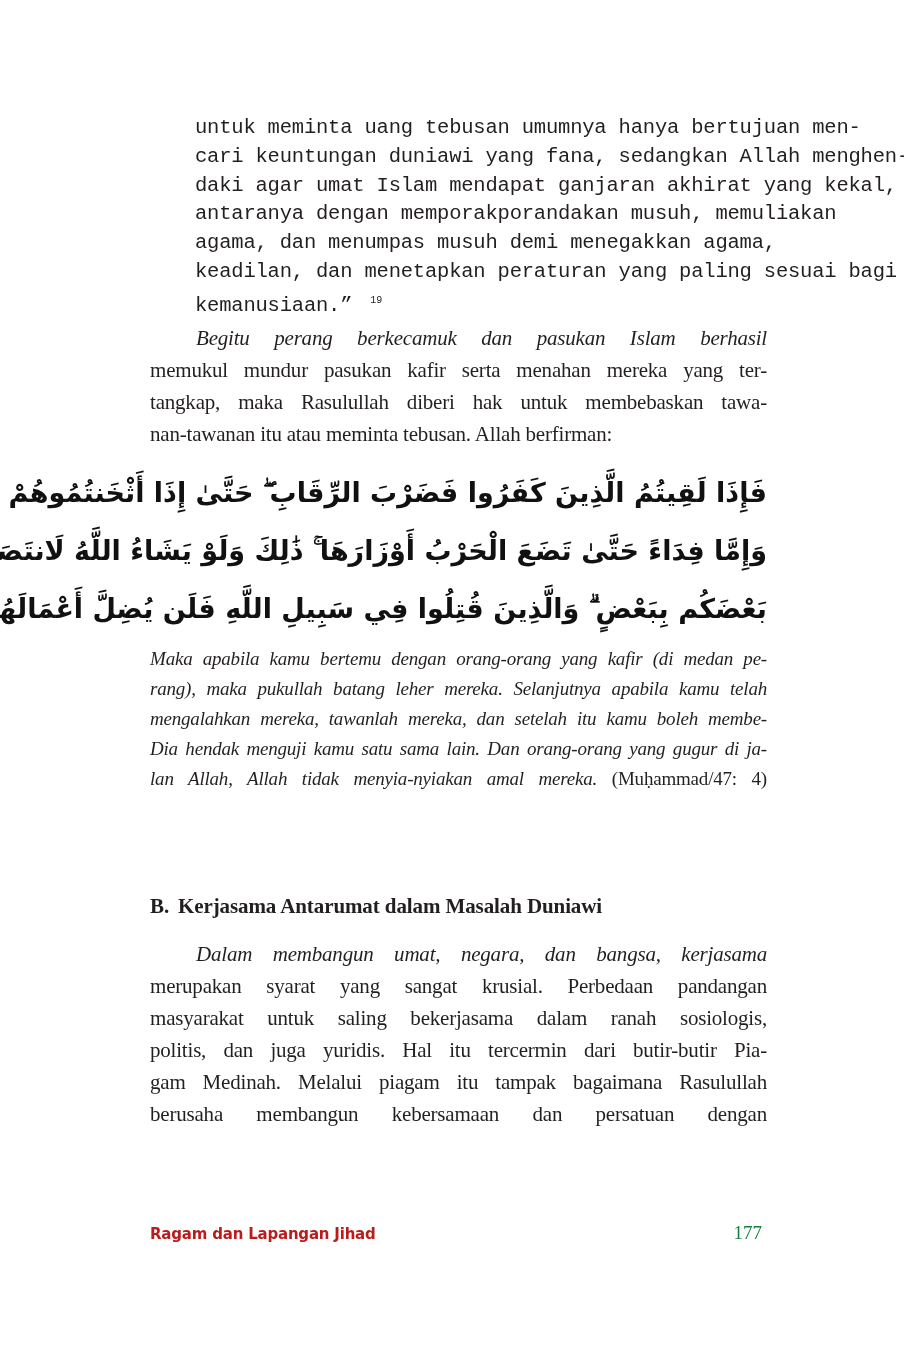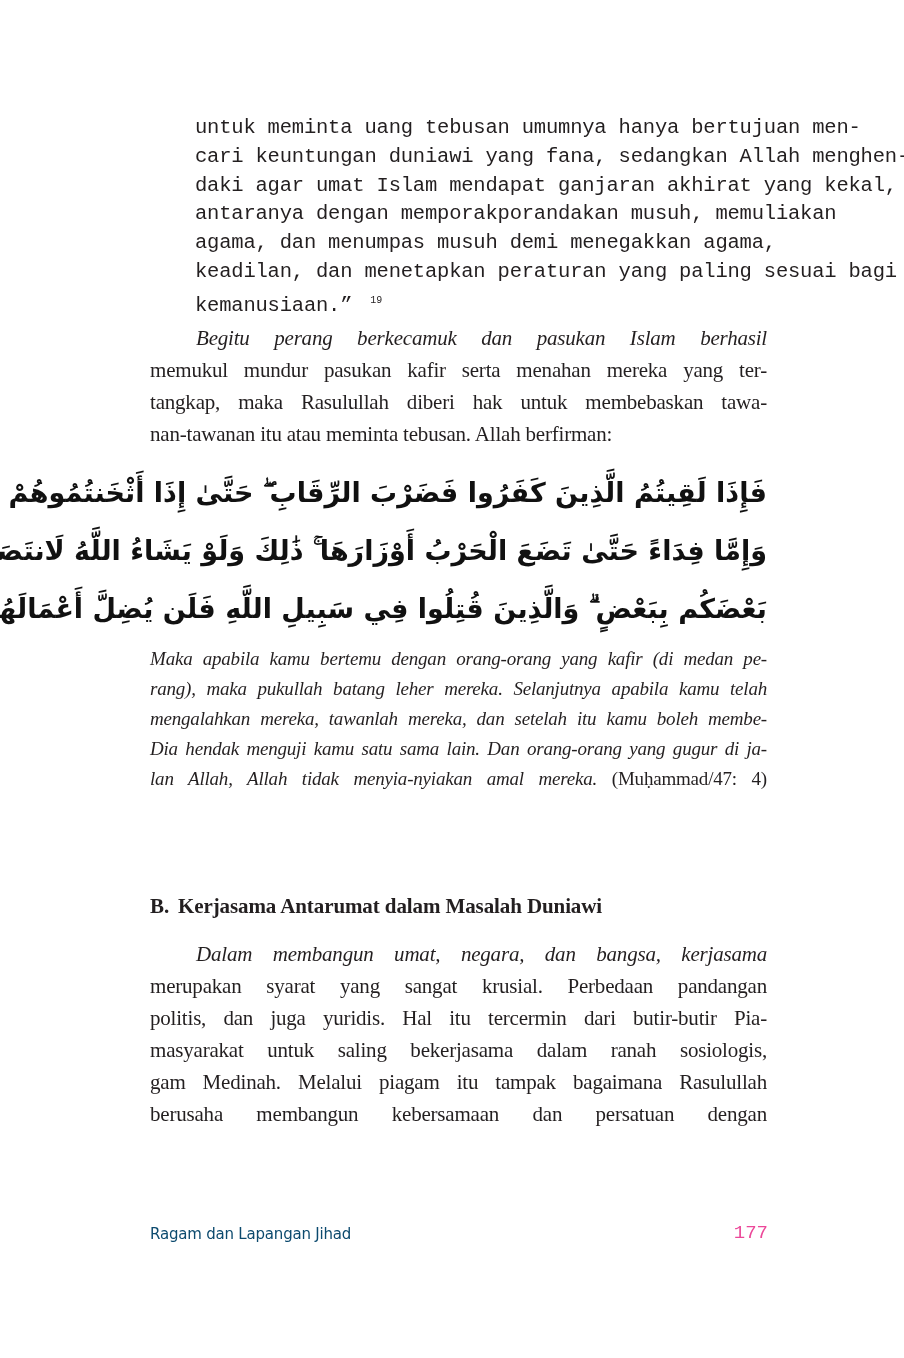--- a/index.html
+++ b/index.html
@@ -116,30 +116,31 @@
       line-height: 32.1px;
       font-size: 21px;
     }
     
     #footer-title {
       position: absolute;
       left: 150px;
       top: 1225px;
       font-family: "DejaVu Sans", sans-serif;
       font-size: 15px;
-      color: #0c4a6e;
+      color: #b91c1c;
       letter-spacing: -0.2px;
+      font-weight: bold;
     }
     #page-number {
       position: absolute;
-      right: 136px;
+      right: 142px;
       top: 1222px;
-      font-family: Liberation Mono, monospace;
+      font-family: Liberation Serif, serif;
       font-size: 19px;
-      color: #ec4899;
+      color: #15803d;
     }
   </style>
 </head>
 <body>
 
 <div class="page">
 
   <div id="quote-block" class="text-block">
     <span class="line">untuk meminta uang tebusan umumnya hanya bertujuan men-</span>
     <span class="line">cari keuntungan duniawi yang fana, sedangkan Allah menghen-</span>
@@ -171,22 +172,22 @@
     <span class="line"><span>lan Allah, Allah tidak menyia-nyiakan amal mereka.</span> <span class="citation">(Muḥammad/47: 4)</span></span>
   </div>
 
   <div id="section-heading">
     <span class="letter">B.</span><span>Kerjasama Antarumat dalam Masalah Duniawi</span>
   </div>
 
   <div id="para-2" class="text-block">
     <span class="line indent">Dalam membangun umat, negara, dan bangsa, kerjasama</span>
     <span class="line">merupakan syarat yang sangat krusial. Perbedaan pandangan</span>
+    <span class="line">masyarakat untuk saling bekerjasama dalam ranah sosiologis,</span>
     <span class="line">politis, dan juga yuridis. Hal itu tercermin dari butir-butir Pia-</span>
-    <span class="line">masyarakat untuk saling bekerjasama dalam ranah sosiologis,</span>
     <span class="line">gam Medinah. Melalui piagam itu tampak bagaimana Rasulullah</span>
     <span class="line">berusaha membangun kebersamaan dan persatuan dengan</span>
   </div>
 
   <div id="footer-title">Ragam dan Lapangan Jihad</div>
   <div id="page-number">177</div>
 
 </div>
 
 </body></html>

